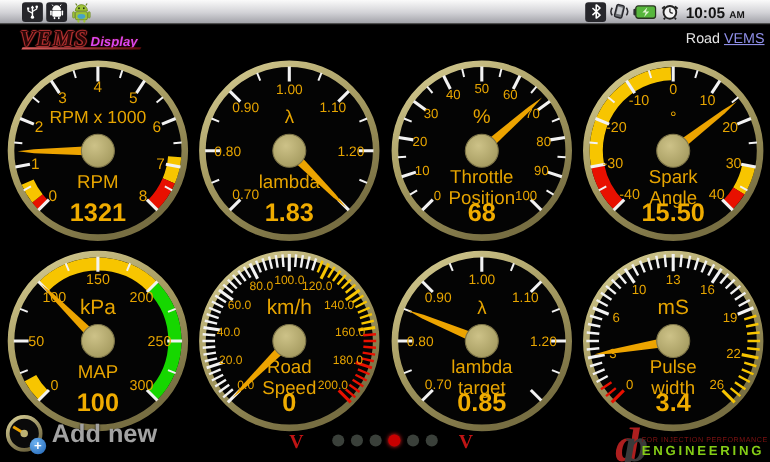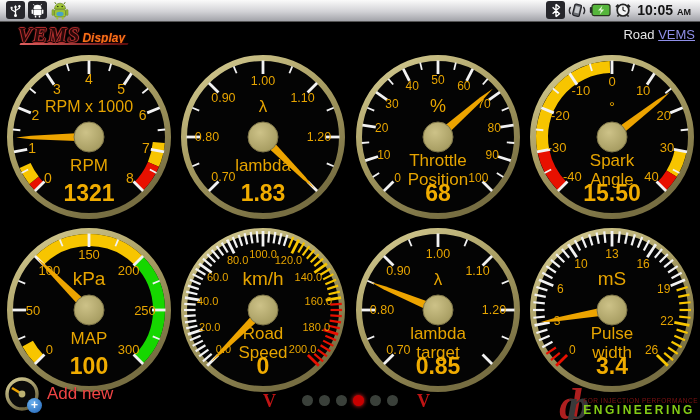--- a/index.html
+++ b/index.html
@@ -1,44 +1,44 @@
 <!DOCTYPE html>
 <html><head>
 <meta charset="utf-8">
 <style>
   html,body{margin:0;padding:0;background:#000;}
   body{width:700px;height:420px;position:relative;overflow:hidden;
        font-family:"Liberation Sans",sans-serif;-webkit-user-select:none;}
   
   .statusbar{position:absolute;top:0;left:0;width:700px;height:22px;
     background:linear-gradient(#fafafa,#d2d2d6 55%,#a2a3a9);border-bottom:1px solid #555;
-    display:flex;align-items:flex-end;justify-content:space-between;box-sizing:border-box;padding:0 6px;}
+    display:flex;align-items:center;justify-content:space-between;box-sizing:border-box;padding:0 20px;}
   .sb-left,.sb-right{display:flex;align-items:center;gap:3px;height:22px;}
   .badge{width:19px;height:18px;background:#26262b;border-radius:3px;
     display:flex;align-items:center;justify-content:center;}
   .time{font-size:14px;font-weight:bold;color:#141414;margin:0 3px 0 2px;letter-spacing:0;}
   .time small{font-size:9px;font-weight:bold;}
   
   .vems-logo{position:absolute;left:18px;top:23px;line-height:1;}
   .vems-logo .v1{font:italic bold 21px "Liberation Serif",serif;color:#2b0808;
      text-shadow:-1px 0 1px #c23535,1px 0 1px #c23535,0 -1px 1px #c23535,0 1px 1px #c23535;letter-spacing:1px;}
-  .vems-logo .v2{font:italic bold 12px "Liberation Sans",sans-serif;color:#f97316;margin-left:2px;
+  .vems-logo .v2{font:italic bold 12px "Liberation Sans",sans-serif;color:#d946ef;margin-left:2px;
      text-shadow:0 0 2px #6e1212;text-align:center;}
   .vems-underline{position:absolute;left:2px;top:20px;width:108px;height:2px;
      background:linear-gradient(90deg,#e06060,#5d0c0c);transform:skewX(-30deg);}
   .visit{position:absolute;right:5px;top:27px;font-size:13px;color:#e6e6e6;}
   .visit a{color:#8f8fe8;text-decoration:underline;}
   
   #gauges{position:absolute;inset:0;}
   .gauge{position:absolute;width:166px;height:166px;}
   .gauge text{font-family:"Liberation Sans",sans-serif;}
   
   .addnew{position:absolute;left:5px;top:377px;display:flex;align-items:center;gap:8px;z-index:5;}
   .addnew-ic{position:relative;width:34px;height:34px;}
-  .addnew-label{color:#ef4444;font-size:17px;font-weight:normal;text-shadow:0 1px 2px #000;}
+  .addnew-label{color:#a3a3a3;font-size:23px;font-weight:bold;text-shadow:0 1px 2px #000;}
   .plus-badge{position:absolute;right:-3px;bottom:-2px;width:15px;height:15px;border-radius:50%;
      background:radial-gradient(circle at 35% 30%,#6db2f0,#1e62b4);color:#fff;font:bold 12px/15px "Liberation Sans",sans-serif;
      text-align:center;}
   .vmark{position:absolute;top:391px;font:bold 18px "Liberation Serif",serif;color:#c01414;z-index:5;}
   .vmark.m0{left:263px;} .vmark.m1{left:417px;}
   #page-dots{position:absolute;left:302px;top:395px;display:flex;gap:6px;z-index:5;}
   .dot{width:11px;height:11px;border-radius:50%;background:#3a403a;}
   .dot.active{background:#c80000;box-shadow:0 0 4px #ff2020;}
   
   .dplogo{position:absolute;right:2px;bottom:-2px;display:flex;align-items:flex-end;z-index:4;}

